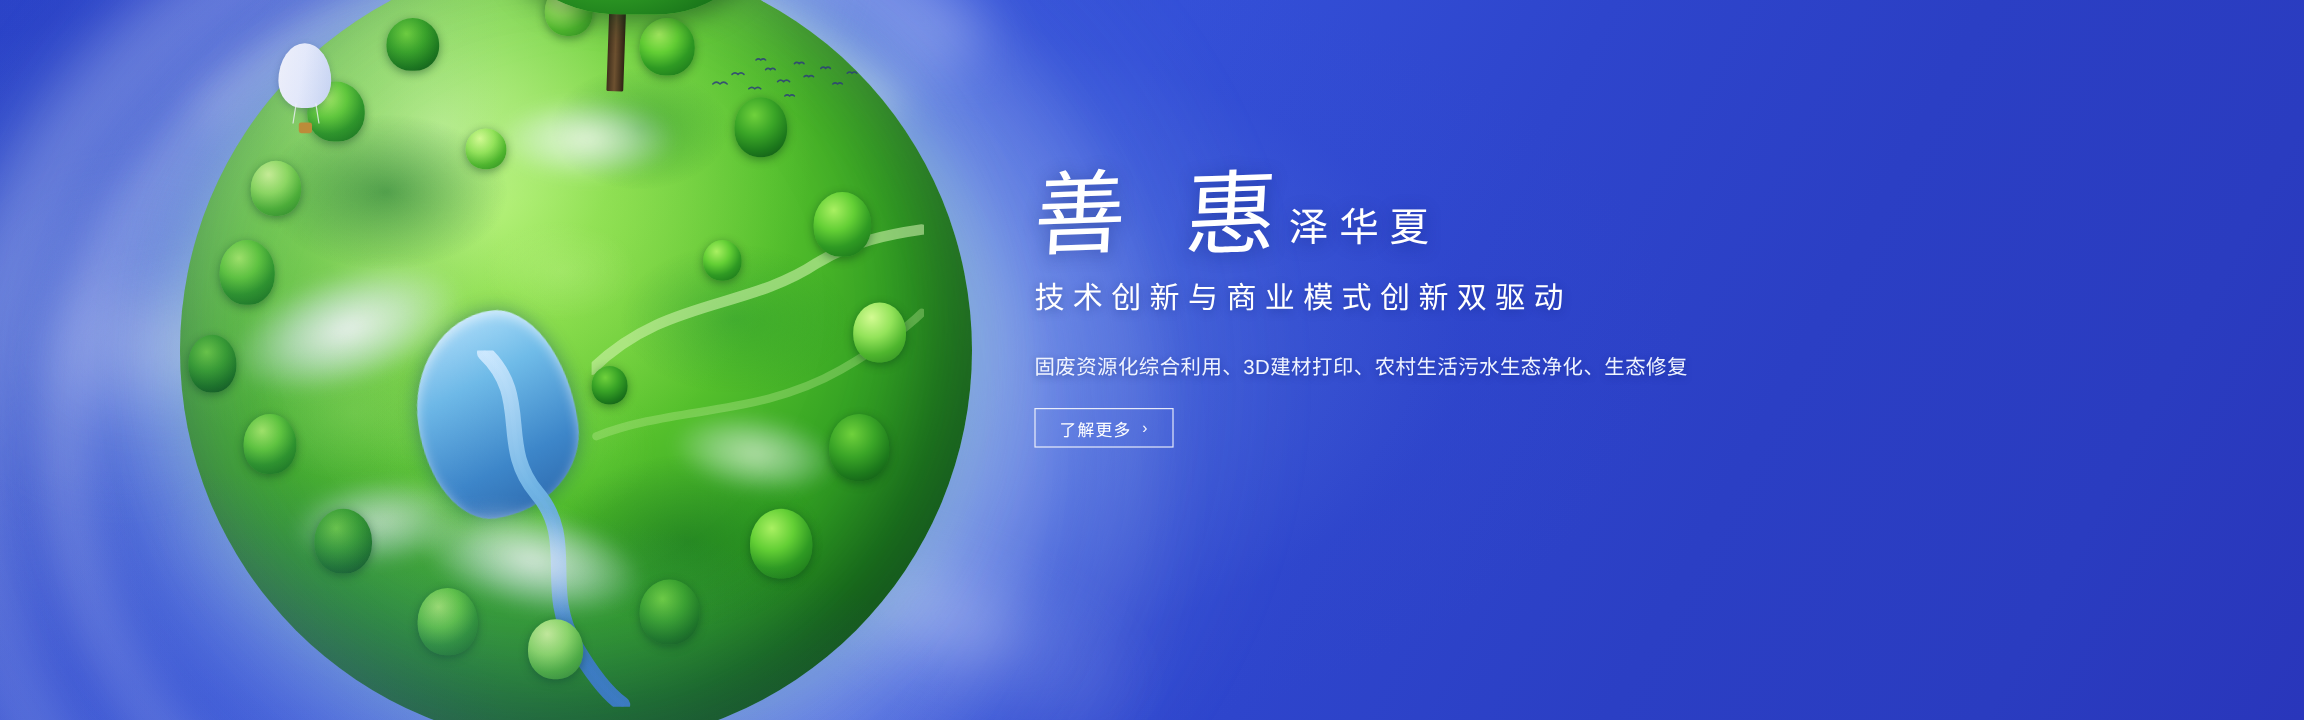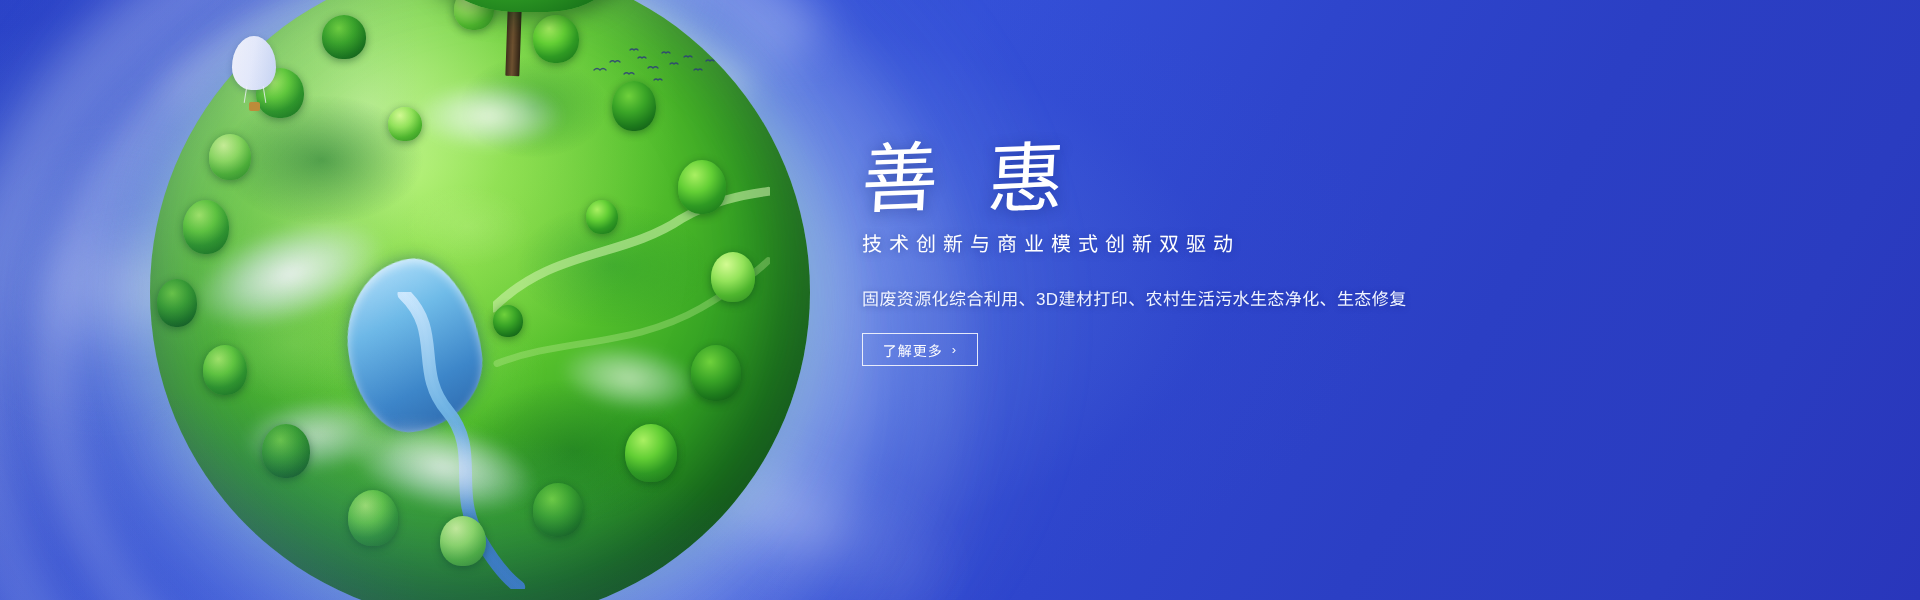--- a/index.html
+++ b/index.html
@@ -310,21 +310,21 @@
     line-height: 1;
     letter-spacing: 9px;
     padding-bottom: 8px;
     padding-left: 6px;
   }
   .gap { display: inline-block; width: 46px; }
 
   .subtitle {
     margin: 14px 0 12px 0;
     color: #ffffff;
-    font-size: 20px;
+    font-size: 25px;
     letter-spacing: 7px;
     font-weight: 400;
     white-space: nowrap;
     text-shadow: 0 1px 8px rgba(10,30,110,0.40);
   }
   .desc {
     margin: 28px 0 0 0;
     color: #f0f4ff;
     font-size: 17px;
     letter-spacing: 0.4px;
@@ -460,20 +460,21 @@
   </svg>
 
   <div class="vignette"></div>
 
   <div class="copy">
 
     <div class="headline">
       <span class="brush">善</span>
       <span class="gap"></span>
       <span class="brush">惠</span>
+      <span class="brush-sub">泽华夏</span>
     </div>
 
     <p class="subtitle">技术创新与商业模式创新双驱动</p>
 
     <p class="desc">固废资源化综合利用、3D建材打印、农村生活污水生态净化、生态修复</p>
 
     <button class="cta">
       <span>了解更多</span>
       <span class="chev">›</span>
     </button>

